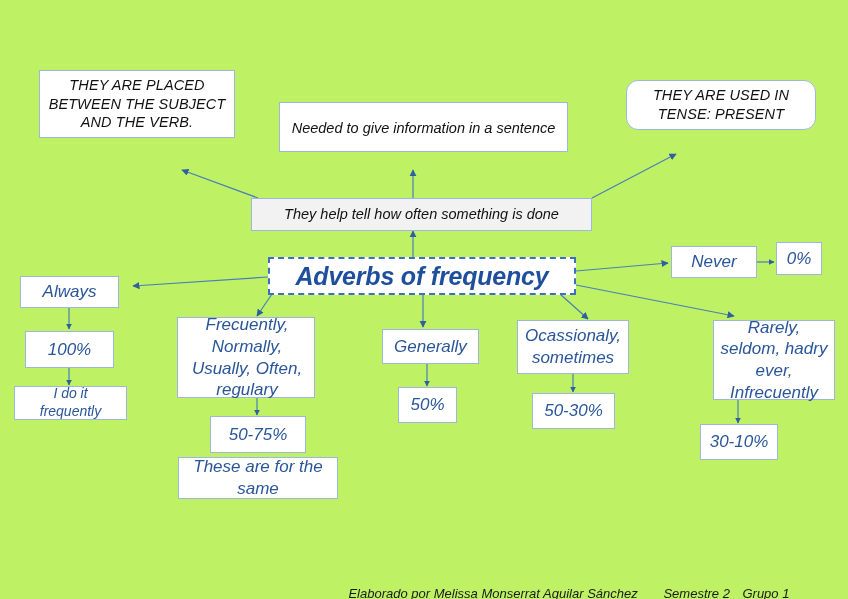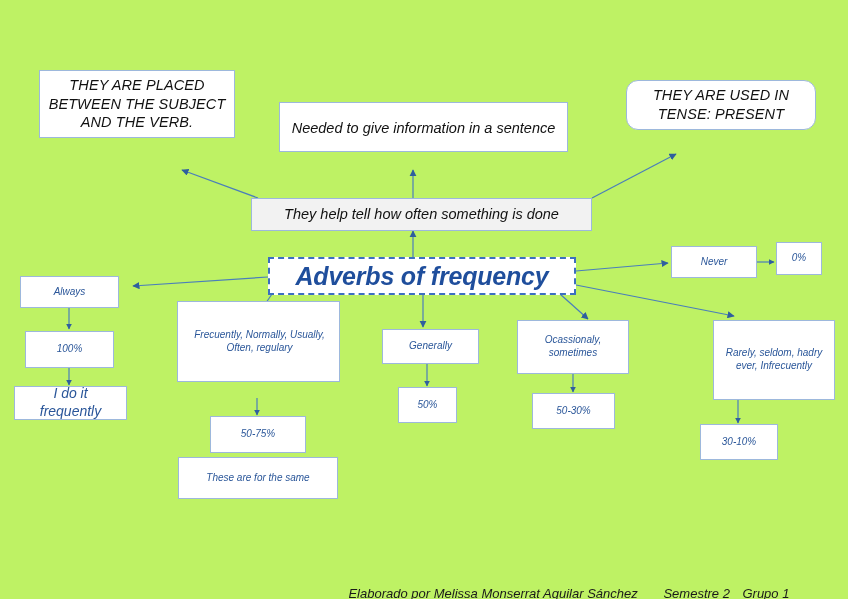--- a/index.html
+++ b/index.html
@@ -56,21 +56,21 @@
   }
   
   .gray {
     background: #f2f2f2;
     color: #111111;
     font-size: 14.5px;
   }
   
   .blue {
     color: #2a5699;
-    font-size: 10px;
+    font-size: 17px;
   }
   .blue-sm {
     color: #2a5699;
     font-size: 14px;
   }
   
   .title-node {
     border: 2px dashed #3c6fc0;
     background: #ffffff;
     color: #1f4e9c;
@@ -194,21 +194,21 @@
   <div class="node blue" style="left:20px; top:276px; width:99px; height:32px;">
     <span>Always</span>
   </div>
   <div class="node blue" style="left:25px; top:331px; width:89px; height:37px;">
     <span>100%</span>
   </div>
   <div class="node blue-sm" style="left:14px; top:386px; width:113px; height:34px;">
     <span>I do it frequently</span>
   </div>
 
-  <div class="node blue" style="left:177px; top:301px; width:163px; height:81px;padding-left:8px;">
+  <div class="node blue" style="left:177px; top:317px; width:138px; height:81px;padding-left:8px;">
     <span>Frecuently, Normally, Usually, Often, regulary</span>
   </div>
   <div class="node blue" style="left:210px; top:416px; width:96px; height:37px;">
     <span>50-75%</span>
   </div>
   <div class="node blue" style="left:178px; top:457px; width:160px; height:42px;">
     <span>These are for the same</span>
   </div>
 
   <div class="node blue" style="left:382px; top:329px; width:97px; height:35px;">

